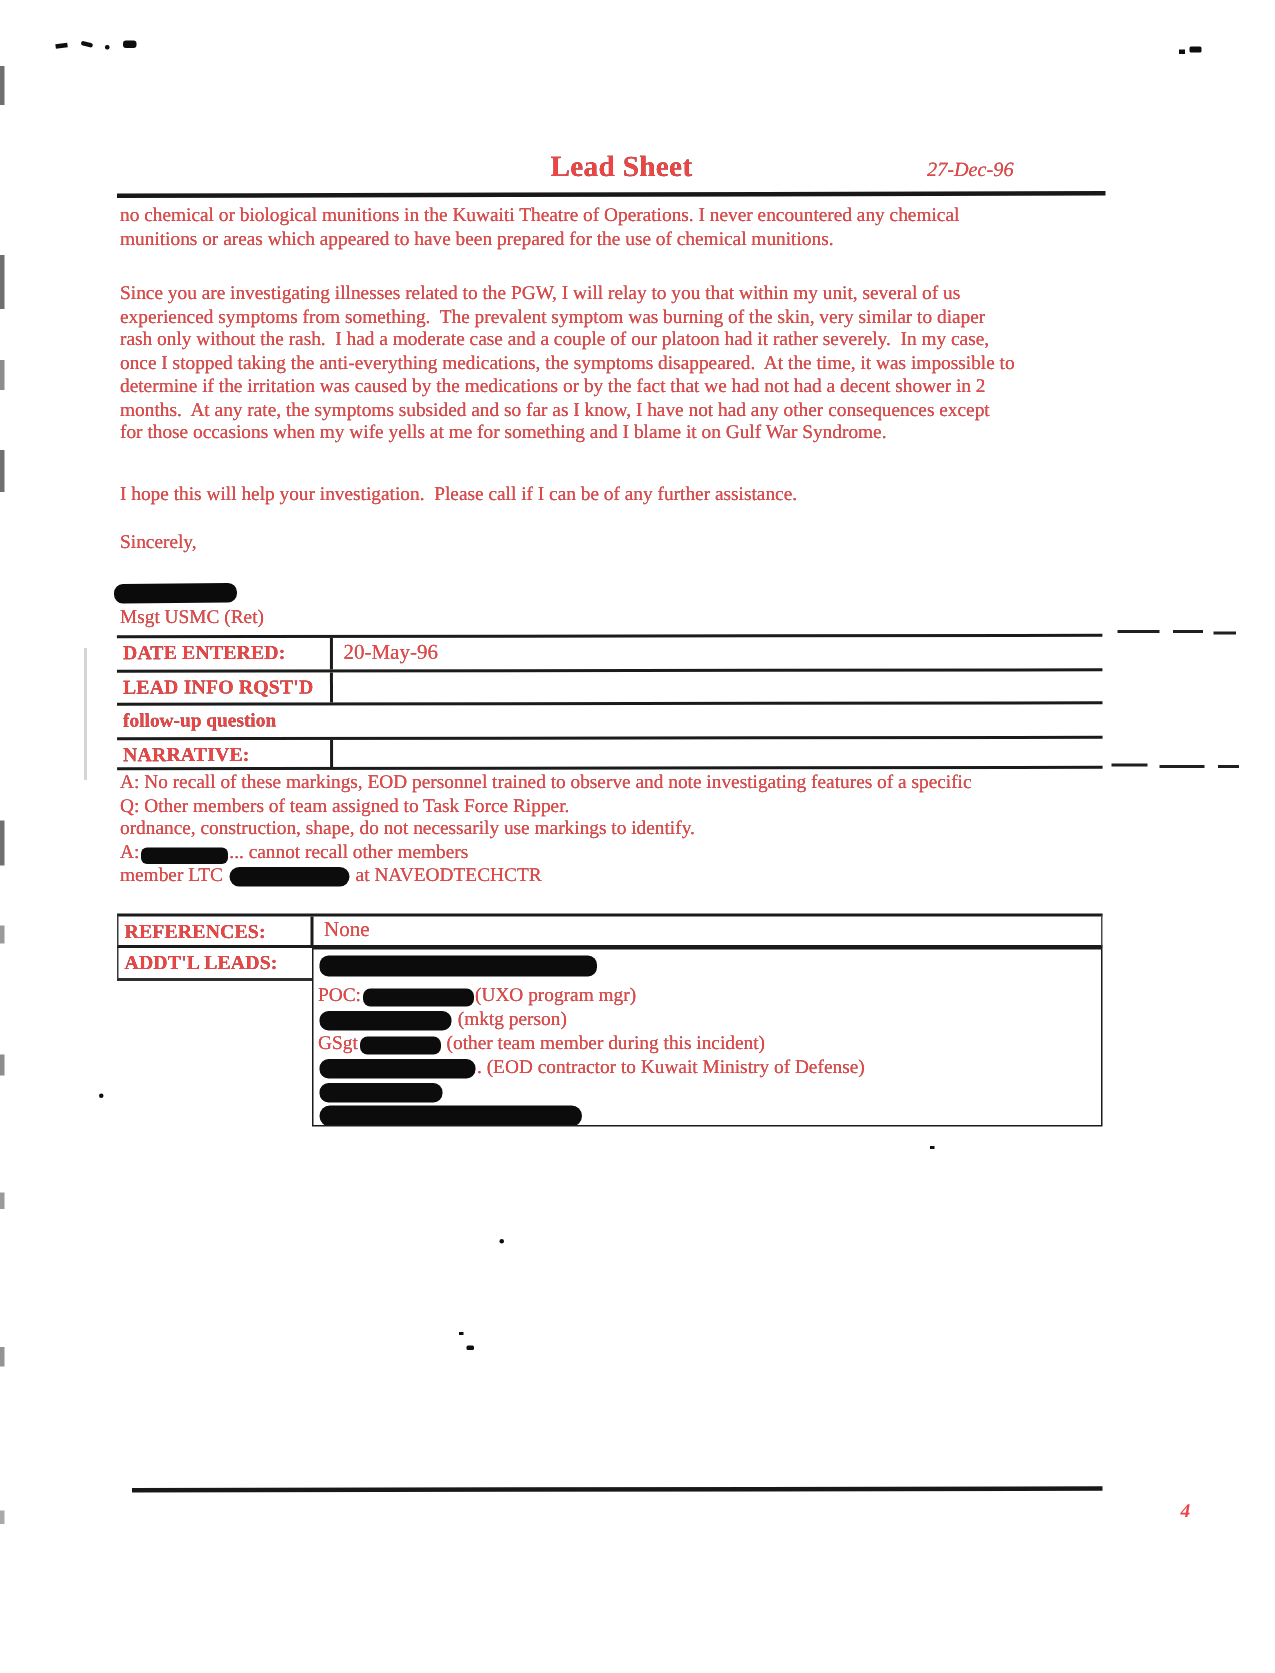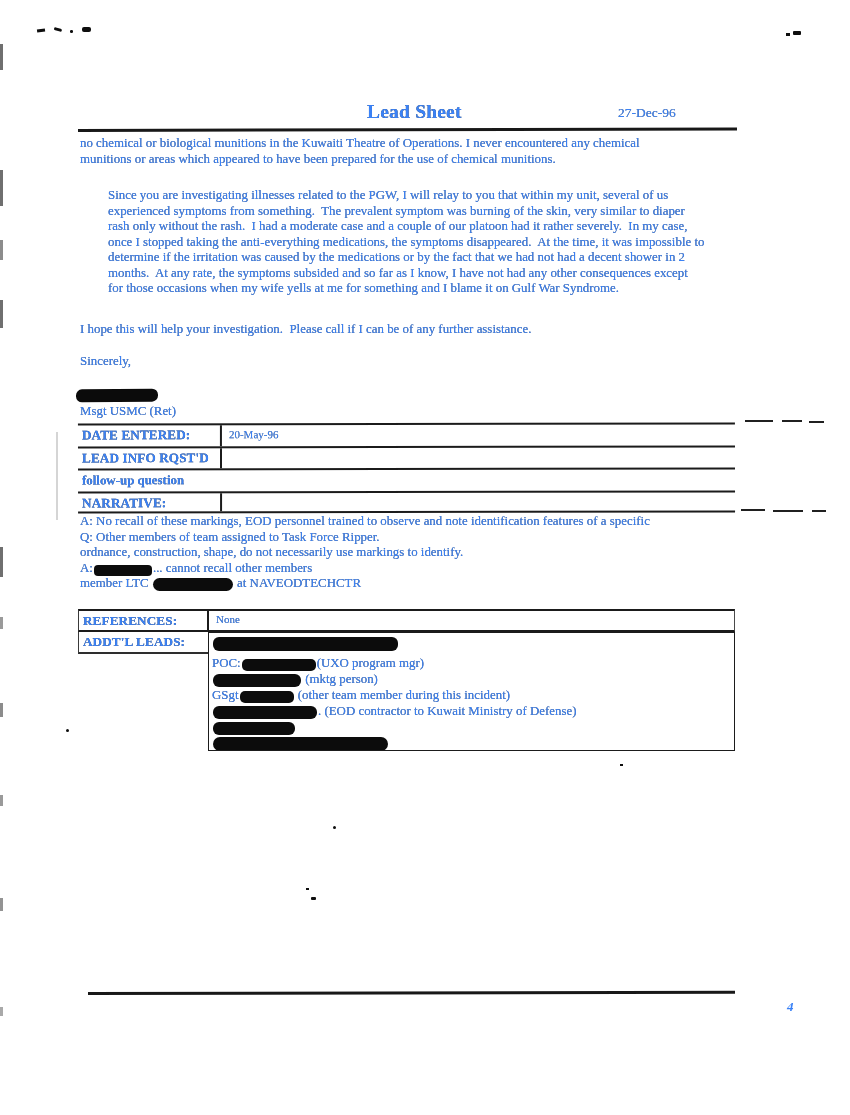--- a/index.html
+++ b/index.html
@@ -1,36 +1,36 @@
 <!DOCTYPE html>
 <html><head>
 <meta charset="utf-8">
 <style>
   html,body{margin:0;padding:0;background:#e9e9e9;}
   .page{
     position:relative;width:850px;height:1115px;background:#ffffff;
-    font-family:"Liberation Serif", serif;color:#3b82f6;overflow:hidden;
+    font-family:"Liberation Serif", serif;color:#ef4444;overflow:hidden;
     margin:0 auto;
   }
   .abs{position:absolute;}
   .title{font-size:19.5px;font-weight:bold;letter-spacing:.2px;white-space:pre;text-shadow:0 0 .4px rgba(0,0,0,.8);}
-  .date{font-size:13.5px;white-space:pre;text-shadow:0 0 .3px rgba(0,0,0,.6);}
+  .date{font-size:13.5px;font-style:italic;white-space:pre;text-shadow:0 0 .3px rgba(0,0,0,.6);}
   .rule{background:#181818;height:2.6px;}
   .bodyblock{font-size:12.9px;}
   .tline{height:15.5px;line-height:15.5px;white-space:pre;font-size:12.9px;text-shadow:0 0 .3px rgba(0,0,0,.65);}
   .redact{display:inline-block;background:#0c0c0c;vertical-align:text-bottom;position:relative;top:1px;margin:0 1px;}
   
   .ltable{width:657px;box-sizing:border-box;transform:rotate(-.08deg);}
   .trow{height:22.5px;box-sizing:border-box;border-top:2.3px solid #1b1b1b;white-space:nowrap;}
   .trow.last{border-bottom:2.3px solid #1b1b1b;}
   .tlabel{display:inline-block;box-sizing:border-box;width:144px;height:100%;
           border-right:2px solid #1b1b1b;font-weight:bold;font-size:13.2px;
           padding:2px 0 0 4px;letter-spacing:.1px;text-shadow:0 0 .4px rgba(0,0,0,.8);}
   .tlabel.plain{font-weight:bold;border-right:none;width:auto;font-size:12.9px;letter-spacing:0;}
-  .tvalue{display:inline-block;vertical-align:top;padding:3px 0 0 7px;font-size:11px;text-shadow:0 0 .3px rgba(0,0,0,.6);}
+  .tvalue{display:inline-block;vertical-align:top;padding:3px 0 0 7px;font-size:14px;text-shadow:0 0 .3px rgba(0,0,0,.6);}
   
   .refrow{width:657px;height:23px;box-sizing:border-box;border-top:2.2px solid #1b1b1b;
           border-bottom:2.2px solid #1b1b1b;border-left:1.5px solid #3a3a3a;border-right:1.5px solid #4a4a4a;white-space:nowrap;}
   .refrow .tlabel{width:130px;}
   .addtlbox{width:130px;height:22px;box-sizing:border-box;border-left:1.5px solid #3a3a3a;
             border-bottom:2.2px solid #2e2e2e;font-weight:bold;font-size:13.2px;padding:2px 0 0 4px;
             letter-spacing:.1px;text-shadow:0 0 .4px rgba(0,0,0,.8);}
   .leadsbox{width:527px;height:119px;box-sizing:border-box;border:1.6px solid #1b1b1b;
             padding:2px 0 0 3px;overflow:hidden;}
   .leadsbox .tline{height:16.1px;line-height:16.1px;}
@@ -72,21 +72,21 @@
   <div class="speck" style="left:311px;top:897px;width:5px;height:3px;border-radius:1px;"></div>
 
   <div class="abs title" style="left:367px;top:101px;">Lead Sheet</div>
   <div class="abs date" style="left:618px;top:105px;">27-Dec-96</div>
   <div class="abs rule" style="left:78px;top:129px;width:659px;transform:rotate(-.14deg);transform-origin:left center;"></div>
 
   <div class="abs bodyblock" style="left:80px;top:136px;">
       <div class="tline">no chemical or biological munitions in the Kuwaiti Theatre of Operations. I never encountered any chemical</div>
       <div class="tline">munitions or areas which appeared to have been prepared for the use of chemical munitions.</div>
     </div>
-  <div class="abs bodyblock" style="left:80px;top:188px;margin-left:28px;">
+  <div class="abs bodyblock" style="left:80px;top:188px;">
       <div class="tline">Since you are investigating illnesses related to the PGW, I will relay to you that within my unit, several of us</div>
       <div class="tline">experienced symptoms from something.  The prevalent symptom was burning of the skin, very similar to diaper</div>
       <div class="tline">rash only without the rash.  I had a moderate case and a couple of our platoon had it rather severely.  In my case,</div>
       <div class="tline">once I stopped taking the anti-everything medications, the symptoms disappeared.  At the time, it was impossible to</div>
       <div class="tline">determine if the irritation was caused by the medications or by the fact that we had not had a decent shower in 2</div>
       <div class="tline">months.  At any rate, the symptoms subsided and so far as I know, I have not had any other consequences except</div>
       <div class="tline">for those occasions when my wife yells at me for something and I blame it on Gulf War Syndrome.</div>
     </div>
   <div class="abs bodyblock" style="left:80px;top:322px;">
       <div class="tline">I hope this will help your investigation.  Please call if I can be of any further assistance.</div>
@@ -112,21 +112,21 @@
   </div>
 
   <div class="dash" style="left:745px;top:420px;width:28px;"></div>
   <div class="dash" style="left:782px;top:420px;width:20px;"></div>
   <div class="dash" style="left:809px;top:421px;width:15px;"></div>
   <div class="dash" style="left:741px;top:509px;width:24px;"></div>
   <div class="dash" style="left:773px;top:510px;width:30px;"></div>
   <div class="dash" style="left:812px;top:510px;width:14px;"></div>
 
   <div class="abs bodyblock" style="left:80px;top:514px;">
-      <div class="tline"><span>A: No recall of these markings, EOD personnel trained to observe and note identification features of a specific</span></div>
+      <div class="tline"><span>A: No recall of these markings, EOD personnel trained to observe and note investigating features of a specific</span></div>
       <div class="tline"><span>Q: Other members of team assigned to Task Force Ripper.</span></div>
       <div class="tline"><span>ordnance, construction, shape, do not necessarily use markings to identify.</span></div>
       <div class="tline"><span>A:</span><span class="redact" style="width: 58px; height: 11px; border-radius: 4px;"></span><span>... cannot recall other members</span></div>
       <div class="tline"><span>member LTC </span><span class="redact" style="width: 80px; height: 13px; border-radius: 7px;"></span><span> at NAVEODTECHCTR</span></div>
     </div>
 
   <div class="abs refrow" style="left:78px;top:609px;">
     <span class="tlabel">REFERENCES:</span><span class="tvalue" style="padding-top:2px;">None</span>
   </div>
 

